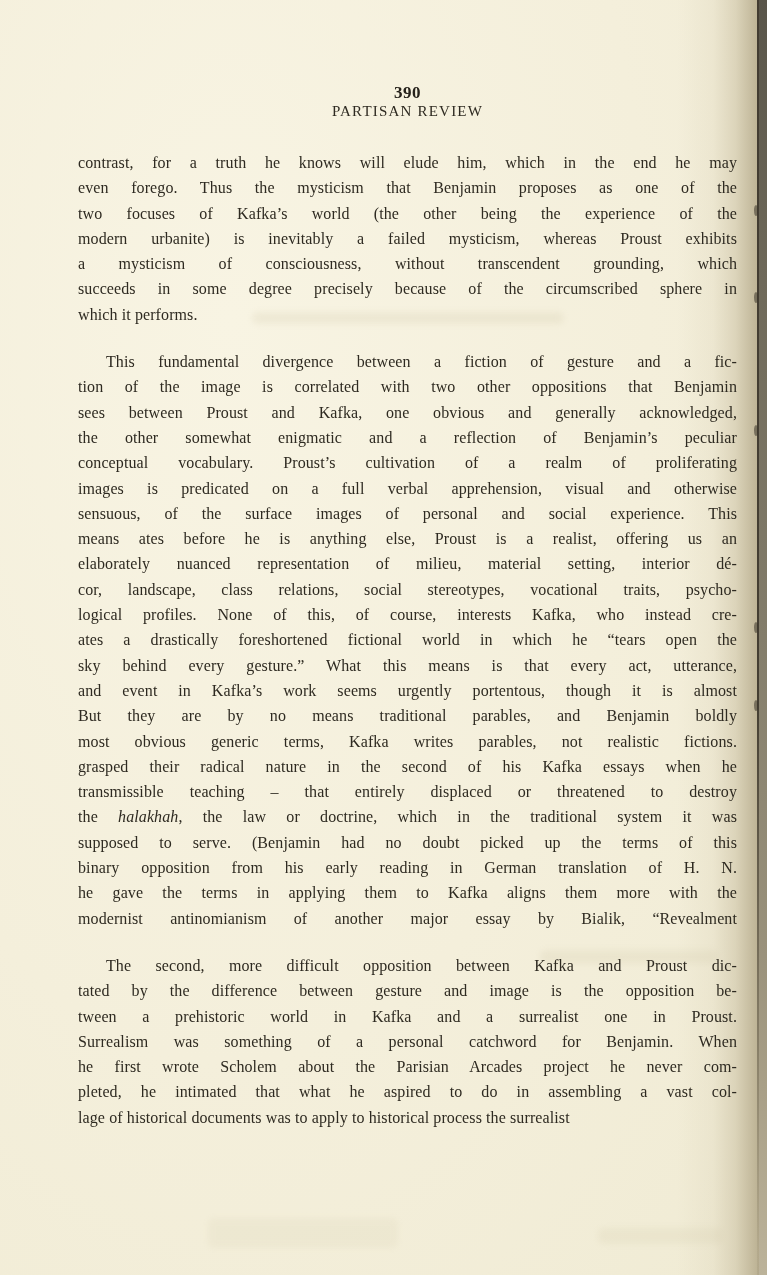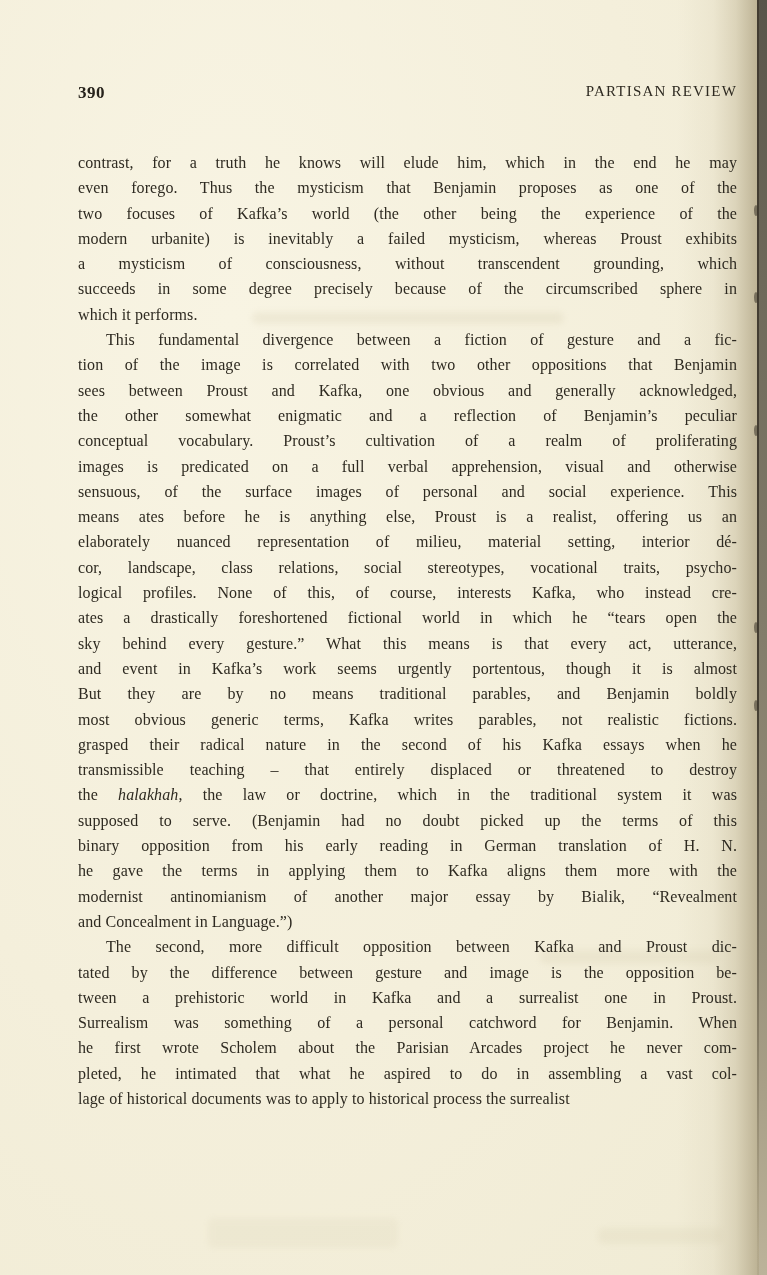--- a/index.html
+++ b/index.html
@@ -44,21 +44,21 @@
 
   
   .smudge {
     position:absolute; background:#b4a87f; border-radius:6px;
     filter: blur(3px);
   }
 
   .running-head {
     position: absolute;
     left: 78px; right: 30px; top: 83px;
-    display: flex; justify-content: space-between; align-items: flex-start;
+    display: flex; justify-content: space-between; align-items: center; flex-direction: column;
   }
   .folio {
     font-weight: bold; font-size: 17px; letter-spacing: 0.5px;
     color: #26221b;
   }
   .journal {
     font-size: 15px; letter-spacing: 1.2px; color: #2e2a21;
   }
 
   .text-block {
@@ -67,21 +67,21 @@
   }
   .para { margin: 0; }
   .line {
     font-size: 16px;
     line-height: 25.3px;
     white-space: normal;
     text-align: justify;
     text-align-last: justify;
     letter-spacing: 0.1px;
   }
-  .line.first { text-indent: 28px; }
+  .line.first { text-indent: 28px; margin-top: 22px; }
   .line.last { text-align-last: left; }
 </style>
 </head>
 <body>
 
 <div class="page">
 
   <div class="smudge" style="left:252px; top:312px; width:312px; height:12px; opacity:0.13;"></div>
   <div class="smudge" style="left:540px; top:950px; width:178px; height:14px; opacity:0.12;"></div>
   <div class="smudge" style="left:208px; top:1218px; width:190px; height:30px; opacity:0.08;"></div>
@@ -128,21 +128,20 @@
         <div class="line">and event in Kafka’s work seems urgently portentous, though it is almost</div>
         <div class="line">But they are by no means traditional parables, and Benjamin boldly</div>
         <div class="line">most obvious generic terms, Kafka writes parables, not realistic fictions.</div>
         <div class="line">grasped their radical nature in the second of his Kafka essays when he</div>
         <div class="line">transmissible teaching – that entirely displaced or threatened to destroy</div>
         <div class="line">the <i>halakhah</i>, the law or doctrine, which in the traditional system it was</div>
         <div class="line">supposed to serve. (Benjamin had no doubt picked up the terms of this</div>
         <div class="line">binary opposition from his early reading in German translation of H. N.</div>
         <div class="line">he gave the terms in applying them to Kafka aligns them more with the</div>
         <div class="line">modernist antinomianism of another major essay by Bialik, “Revealment</div>
-        <div class="line last">and Concealment in Language.”)</div>
       </div>
       <div class="para">
         <div class="line first">The second, more difficult opposition between Kafka and Proust dic-</div>
         <div class="line">tated by the difference between gesture and image is the opposition be-</div>
         <div class="line">tween a prehistoric world in Kafka and a surrealist one in Proust.</div>
         <div class="line">Surrealism was something of a personal catchword for Benjamin. When</div>
         <div class="line">he first wrote Scholem about the Parisian Arcades project he never com-</div>
         <div class="line">pleted, he intimated that what he aspired to do in assembling a vast col-</div>
         <div class="line last">lage of historical documents was to apply to historical process the surrealist</div>
       </div>

